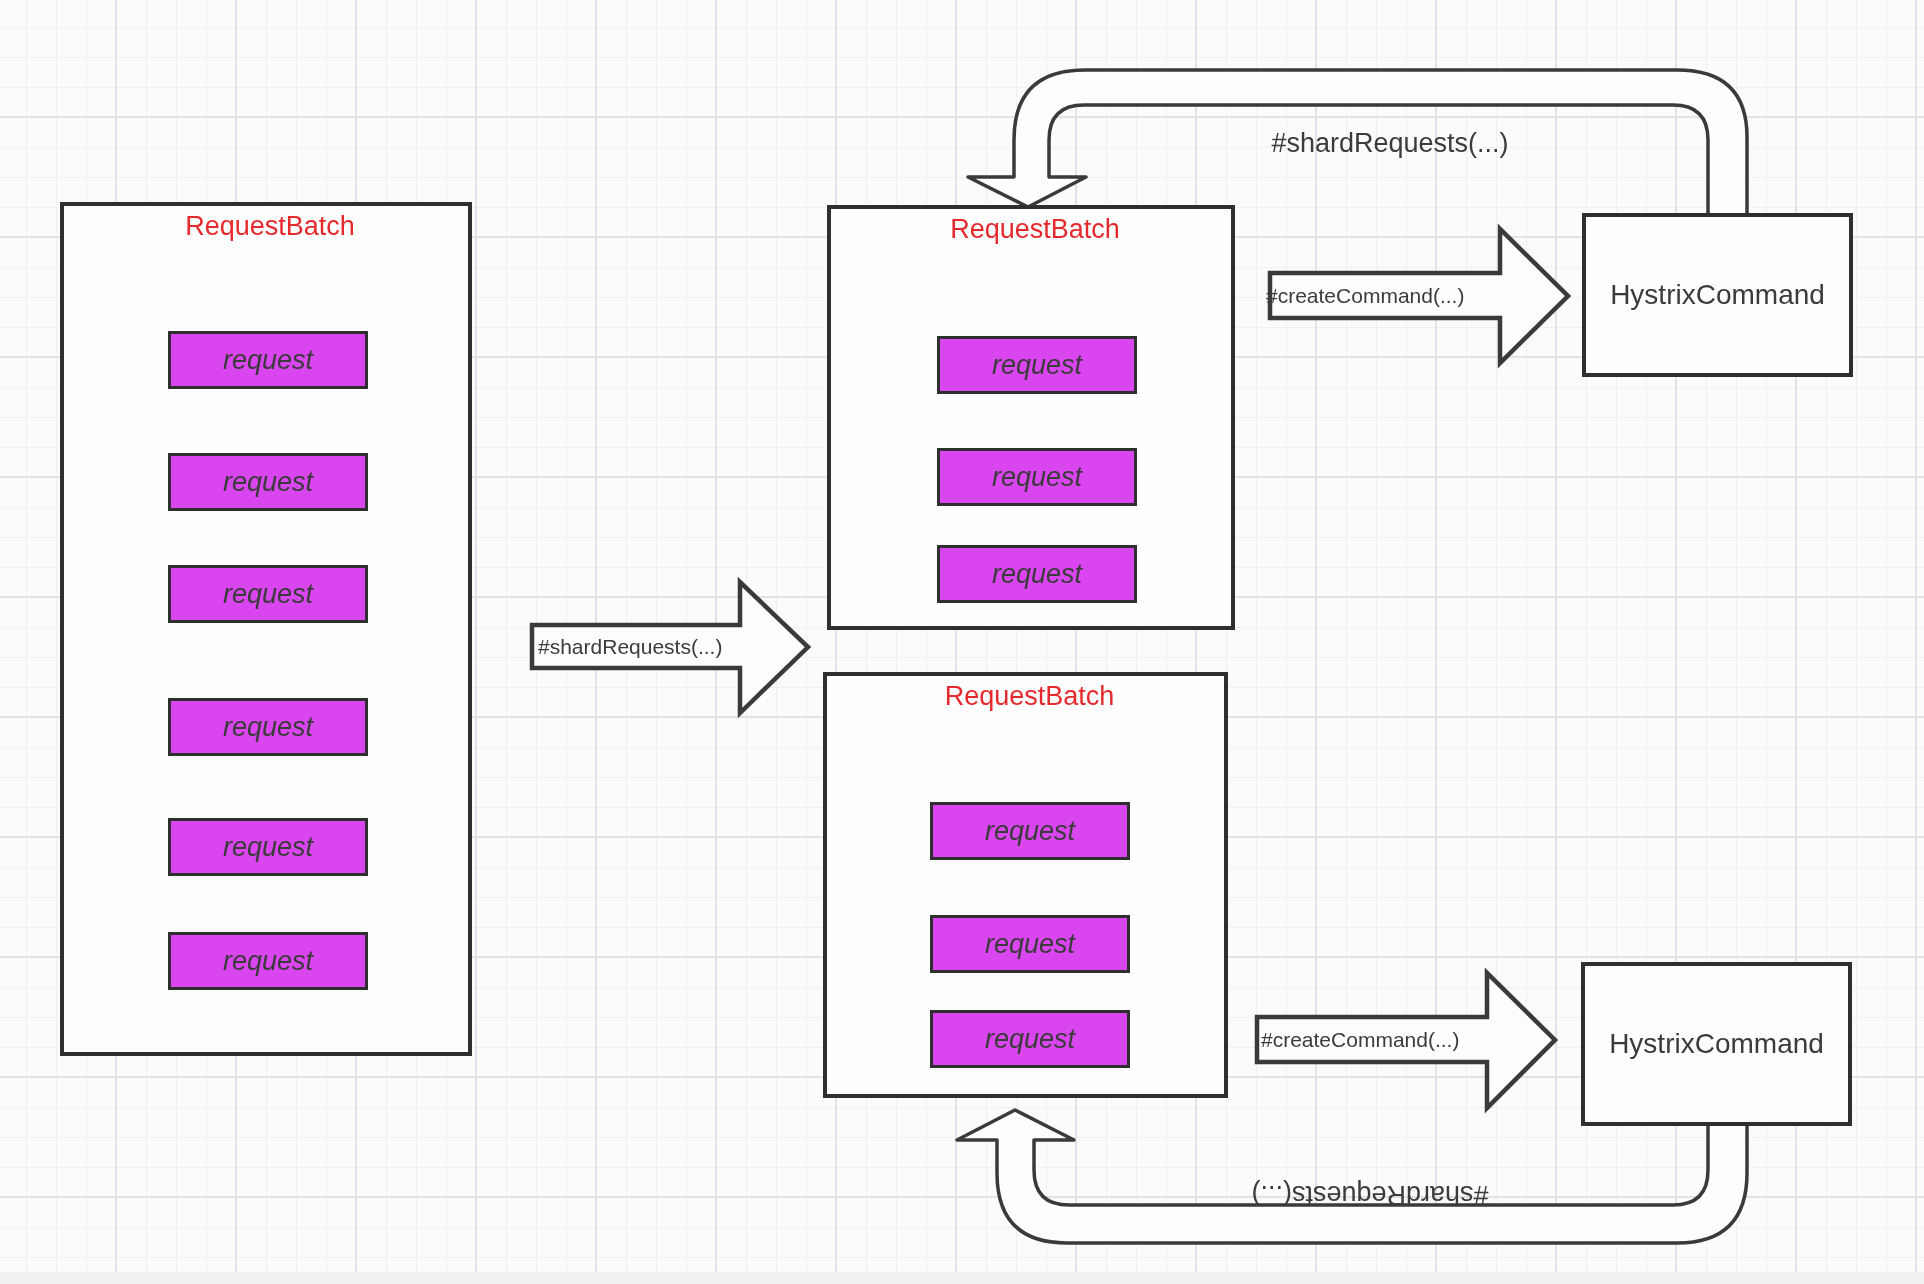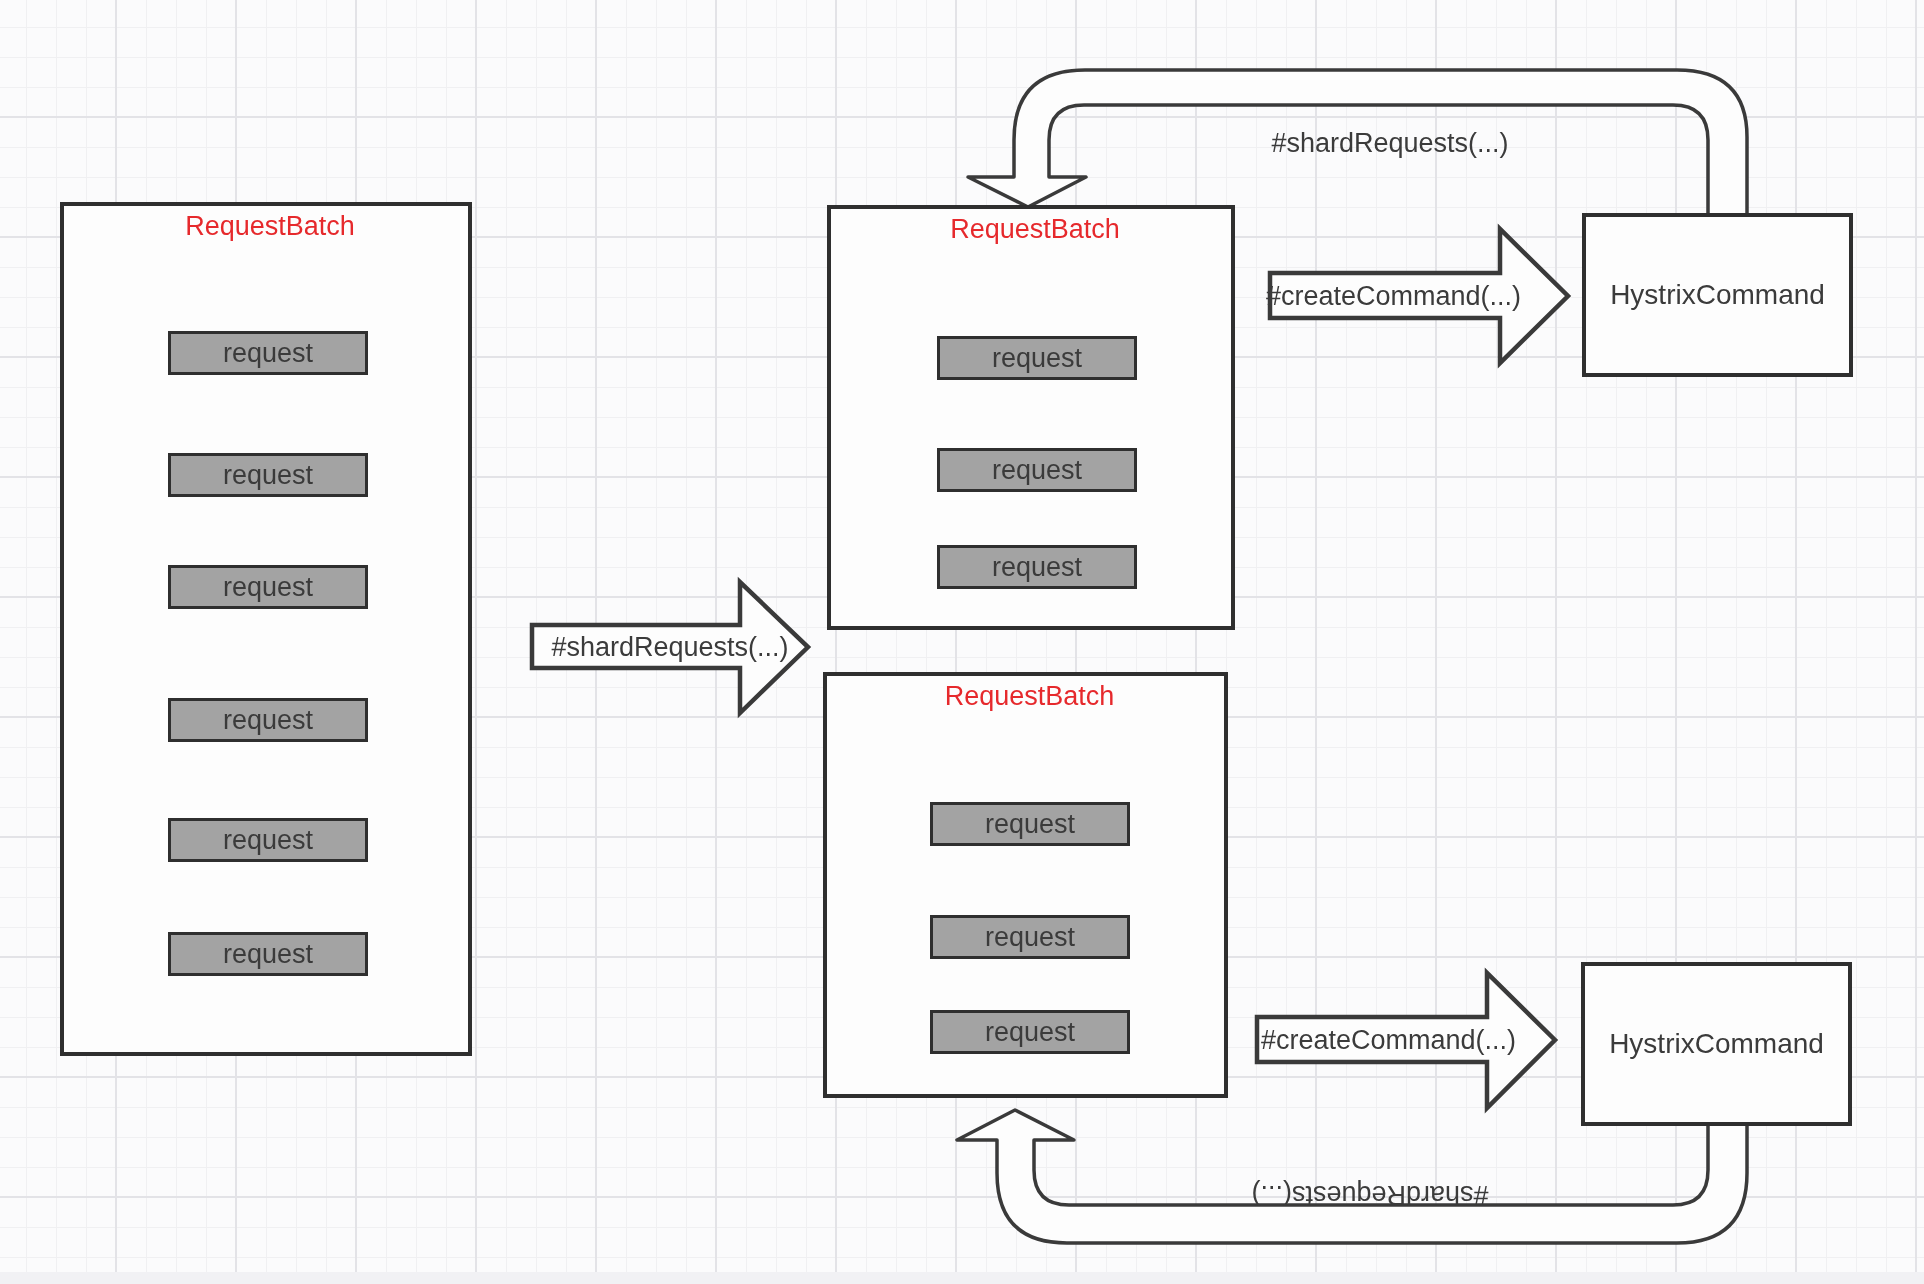--- a/index.html
+++ b/index.html
@@ -19,33 +19,33 @@
   .block-arrow{fill:#fdfdfd;stroke:#3a3a3a;stroke-width:4.5;stroke-linejoin:miter;}
   .batch{
     position:absolute;background:#fdfdfd;border:4px solid var(--border-dark);
     box-sizing:border-box;z-index:2;
   }
   .batch-title{
     position:absolute;left:0;right:0;top:5px;text-align:center;
     font-size:27px;color:var(--title-red);padding-left:8px;
   }
   .request{
-    position:absolute;width:200px;height:44px;background:#a3a3a3;
+    position:absolute;width:200px;height:58px;background:#d946ef;
     border:3.5px solid var(--border-dark);box-sizing:border-box;
     display:flex;align-items:center;justify-content:center;
-    font-size:27px;color:var(--label-dark);
+    font-size:27px;color:var(--label-dark);font-style:italic;
   }
   .command{
     position:absolute;width:271px;height:164px;background:#fdfdfd;
     border:4px solid var(--border-dark);box-sizing:border-box;
     display:flex;align-items:center;justify-content:center;
     font-size:28px;color:var(--label-dark);z-index:2;
   }
   .arrow-label{
-    position:absolute;z-index:3;text-align:center;font-size:27px;
+    position:absolute;z-index:3;text-align:left;font-size:21px;
     color:var(--label-dark);height:34px;line-height:34px;
   }
   .pipe-label{
     position:absolute;z-index:3;text-align:center;font-size:27px;
     color:var(--label-dark);height:34px;line-height:34px;
   }
   .rot180{transform:rotate(180deg);}
   #bottom-strip{
     position:absolute;left:0;right:0;bottom:0;height:12px;
     background:#f1f1f4;z-index:4;

